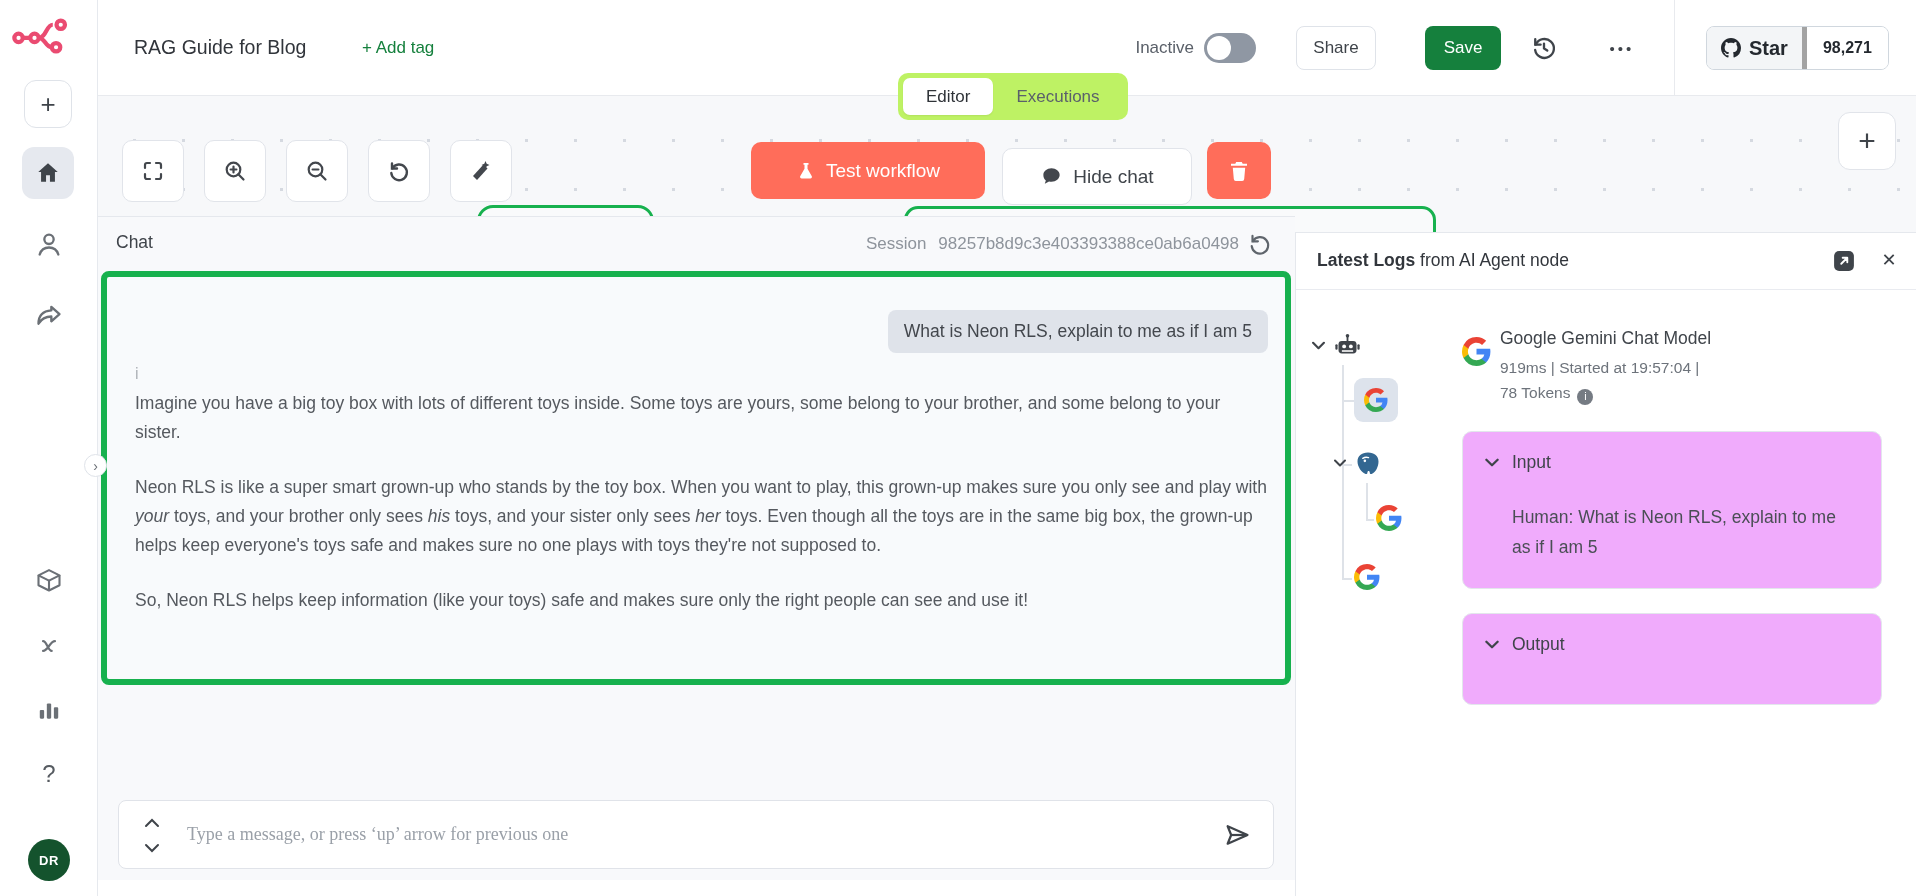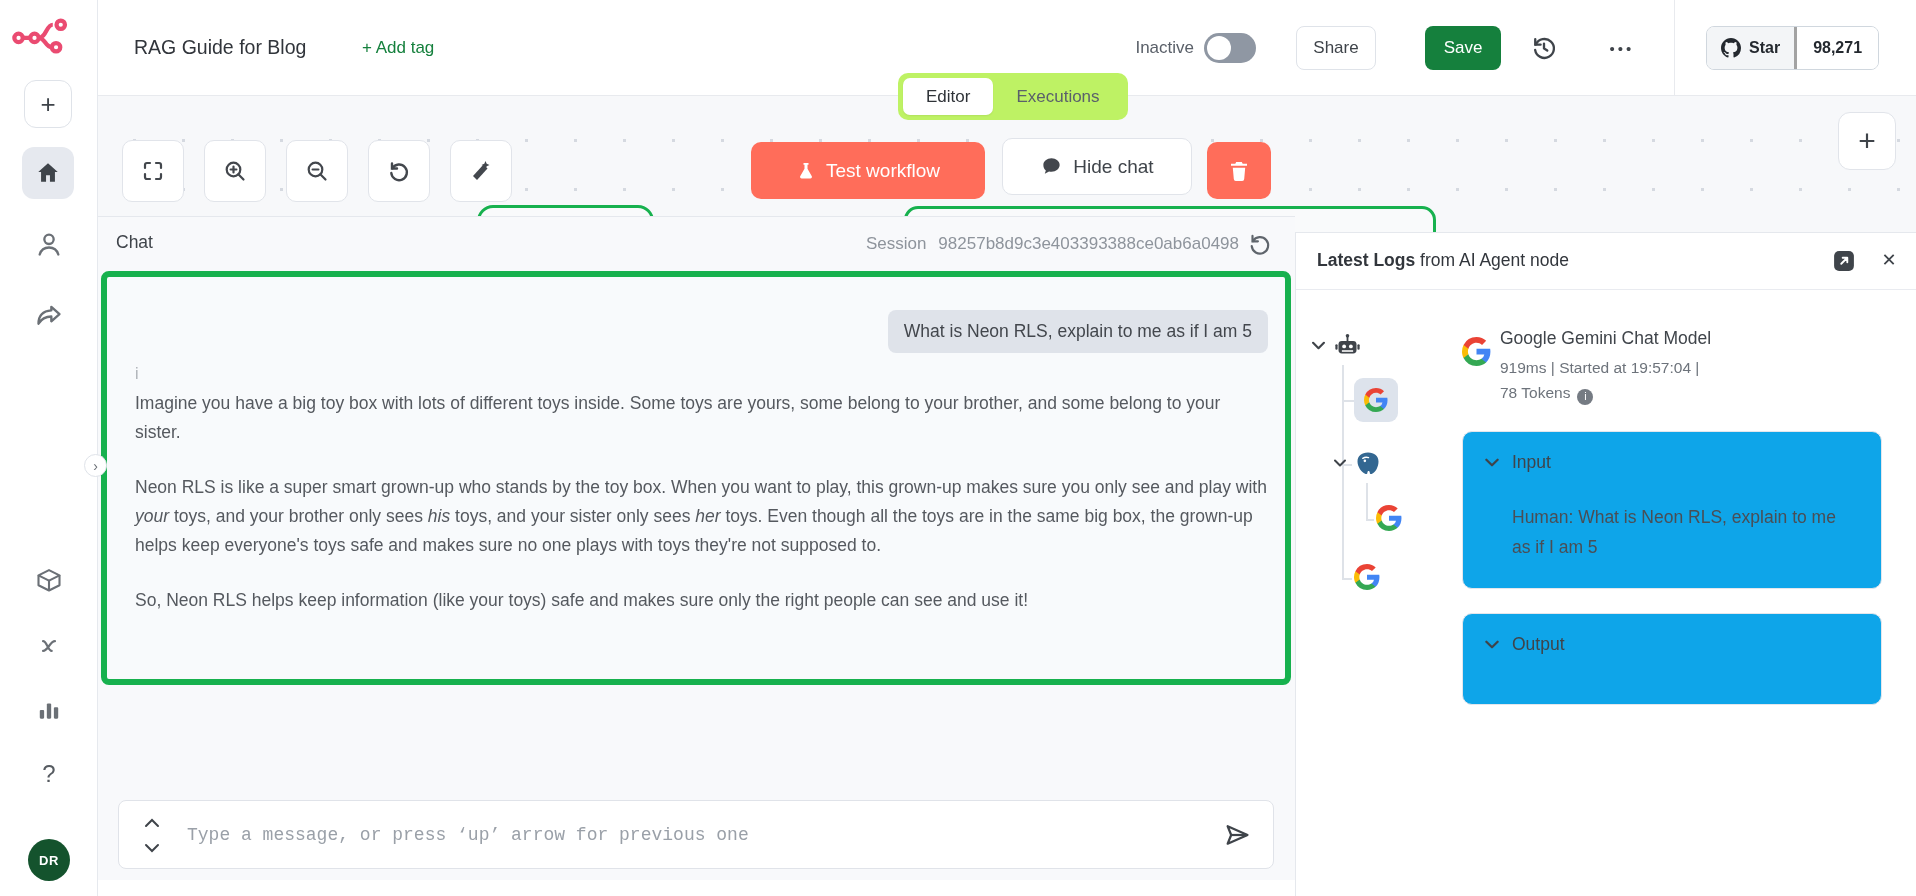--- a/index.html
+++ b/index.html
@@ -42,42 +42,42 @@
   .save-btn { position: absolute; left: 1327px; top: 26px; width: 76px; height: 44px;
               background: #15803d; color: #fff; border: none; }
   .history-btn { position: absolute; left: 1432px; top: 34px; width: 28px; height: 28px; cursor: pointer; }
   .dots-menu { position: absolute; left: 1494px; top: 30px; width: 60px; height: 36px;
                display: flex; align-items: center; justify-content: center;
                font-size: 15px; letter-spacing: 3px; color: #3f444a; cursor: pointer; }
   .hdr-divider { position: absolute; left: 1576px; top: 0; width: 1px; height: 95px; background: #e8eaee; }
   .gh-badge { position: absolute; left: 1608px; top: 26px; height: 44px; display: flex;
               border: 1px solid #d0d7de; border-radius: 8px; overflow: hidden; cursor: pointer; }
   .gh-star { display: flex; align-items: center; gap: 8px; padding: 0 14px; background: #f3f5f7;
-             font-size: 16px; font-weight: 600; color: #24292f; border-right: 3px solid #a3a3a3; }
+             font-size: 20px; font-weight: 600; color: #24292f; border-right: 5px solid #a3a3a3; }
   .gh-count { display: flex; align-items: center; padding: 0 16px; background: #fff;
               font-size: 16px; font-weight: 600; color: #24292f; }
 
   
   .tabs { position: absolute; left: 898px; top: 73px; height: 47px; display: flex; align-items: center;
           background: #bef264; border-radius: 10px; padding: 5px; z-index: 20; }
   .tab { height: 37px; display: flex; align-items: center; padding: 0 23px; font-size: 17px;
          color: #5a606b; border-radius: 7px; cursor: pointer; }
   .tab.active { background: #fff; color: #2f3338; box-shadow: 0 1px 2px rgba(0,0,0,.07); }
 
   
   .canvas { position: absolute; left: 98px; top: 96px; width: 1818px; height: 136px; overflow: hidden;
             background-color: #f7f8fa;
             background-image: radial-gradient(#d5d9e0 1.8px, transparent 1.9px);
             background-size: 49px 49px; background-position: 12px 20px; z-index: 5; }
   .tool-btn { position: absolute; top: 44px; width: 62px; height: 62px; background: #fff;
               border: 1px solid #e1e4ea; border-radius: 10px; display: flex; align-items: center;
               justify-content: center; cursor: pointer; }
   .test-btn { position: absolute; left: 653px; top: 46px; width: 234px; height: 57px;
               background: #ff6d5a; color: #fff; font-size: 19px; border: none; border-radius: 10px; }
-  .hidechat-btn { position: absolute; left: 904px; top: 42px; width: 190px; height: 57px;
+  .hidechat-btn { position: absolute; left: 904px; top: 52px; width: 190px; height: 57px;
                   background: #fff; border: 1px solid #e1e4ea; color: #3f444a; font-size: 19px; border-radius: 10px; }
   .trash-btn { position: absolute; left: 1109px; top: 46px; width: 64px; height: 57px;
                background: #ff6d5a; border: none; border-radius: 10px; }
   .canvas-plus { position: absolute; left: 1740px; top: 16px; width: 58px; height: 58px;
                  background: #fff; border: 1px solid #e1e4ea; border-radius: 12px;
                  font-size: 30px; font-weight: 300; color: #3f444a; }
   .node-outline { position: absolute; border: 3px solid #17b14e; background: rgba(255,255,255,.25); }
   .node-1 { left: 379px; top: 109px; width: 177px; height: 90px; border-radius: 16px; }
   .node-2 { left: 806px; top: 110px; width: 532px; height: 90px; border-radius: 14px; }
 
@@ -95,21 +95,21 @@
                  font-size: 17.5px; color: #43474d; }
   .ai-info { position: absolute; left: 28px; top: 88px; font-size: 16px; color: #aeb2b8; }
   .ai-text { position: absolute; left: 28px; top: 112px; width: 1132px; }
   .ai-text p { margin: 0 0 26px; font-size: 17.5px; line-height: 29px; color: #55595f; }
   .ai-text p:last-child { margin-bottom: 0; }
   .chat-input { position: absolute; left: 20px; top: 583px; width: 1156px; height: 69px;
                 background: #fff; border: 1px solid #e0e3e9; border-radius: 8px; }
   .ci-chev { position: absolute; left: 24px; width: 18px; height: 14px; cursor: pointer; }
   .ci-up { top: 15px; } .ci-down { top: 40px; }
   .ci-field { position: absolute; left: 68px; top: 0; width: 980px; height: 67px; border: none;
-              outline: none; background: transparent; font-size: 18px; font-family: Liberation Mono, monospace; color: #1d4ed8; }
+              outline: none; background: transparent; font-size: 18px; font-family: Liberation Serif, serif; color: #1d4ed8; }
   .ci-field::placeholder { color: #9aa0a8; }
   .ci-send { position: absolute; right: 22px; top: 20px; width: 28px; height: 28px; cursor: pointer; }
 
   .collapse-chev { position: absolute; left: 84px; top: 454px; width: 23px; height: 23px; border-radius: 50%;
                    background: #fff; border: 1px solid #dfe3e9; color: #6b7076; font-size: 14px;
                    display: flex; align-items: center; justify-content: center; z-index: 40; cursor: pointer; }
 
   
   .logs-panel { position: absolute; left: 1295px; top: 232px; width: 621px; height: 764px;
                 background: #fff; border-left: 1px solid #e5e8ed; border-top: 1px solid #e5e8ed; z-index: 6; }
@@ -122,21 +122,21 @@
   .tree-line { position: absolute; background: #dee2e8; }
   .tree-item { position: absolute; cursor: pointer; }
   .g-chip { position: absolute; left: 58px; top: 145px; width: 44px; height: 44px; background: #dde3ec;
             border-radius: 9px; display: flex; align-items: center; justify-content: center; cursor: pointer; }
   .detail-gname { position: absolute; left: 204px; top: 95px; font-size: 17.5px; color: #3f444a; }
   .detail-meta { position: absolute; left: 204px; top: 122px; width: 250px; font-size: 15.5px;
                  line-height: 25px; color: #6d737b; }
   .info-dot { display: inline-flex; width: 16px; height: 16px; border-radius: 50%; background: #757b83;
               color: #fff; font-size: 11px; align-items: center; justify-content: center;
               vertical-align: -2px; margin-left: 7px; font-style: normal; }
-  .log-card { position: absolute; left: 166px; width: 420px; background: #0ea5e9;
+  .log-card { position: absolute; left: 166px; width: 420px; background: #f0abfc;
               border: 1px solid #e3e6ec; border-radius: 10px; }
   .input-card { top: 198px; height: 158px; }
   .output-card { top: 380px; height: 92px; }
   .card-head { position: absolute; left: 22px; top: 20px; display: flex; align-items: center; gap: 13px;
                font-size: 17.5px; color: #3f444a; cursor: pointer; }
   .card-content { position: absolute; left: 49px; top: 70px; width: 340px; font-size: 17.5px;
                   line-height: 30px; color: #4a4e55; }
   .flex-c { display: flex; align-items: center; justify-content: center; }
 </style>
 </head>

